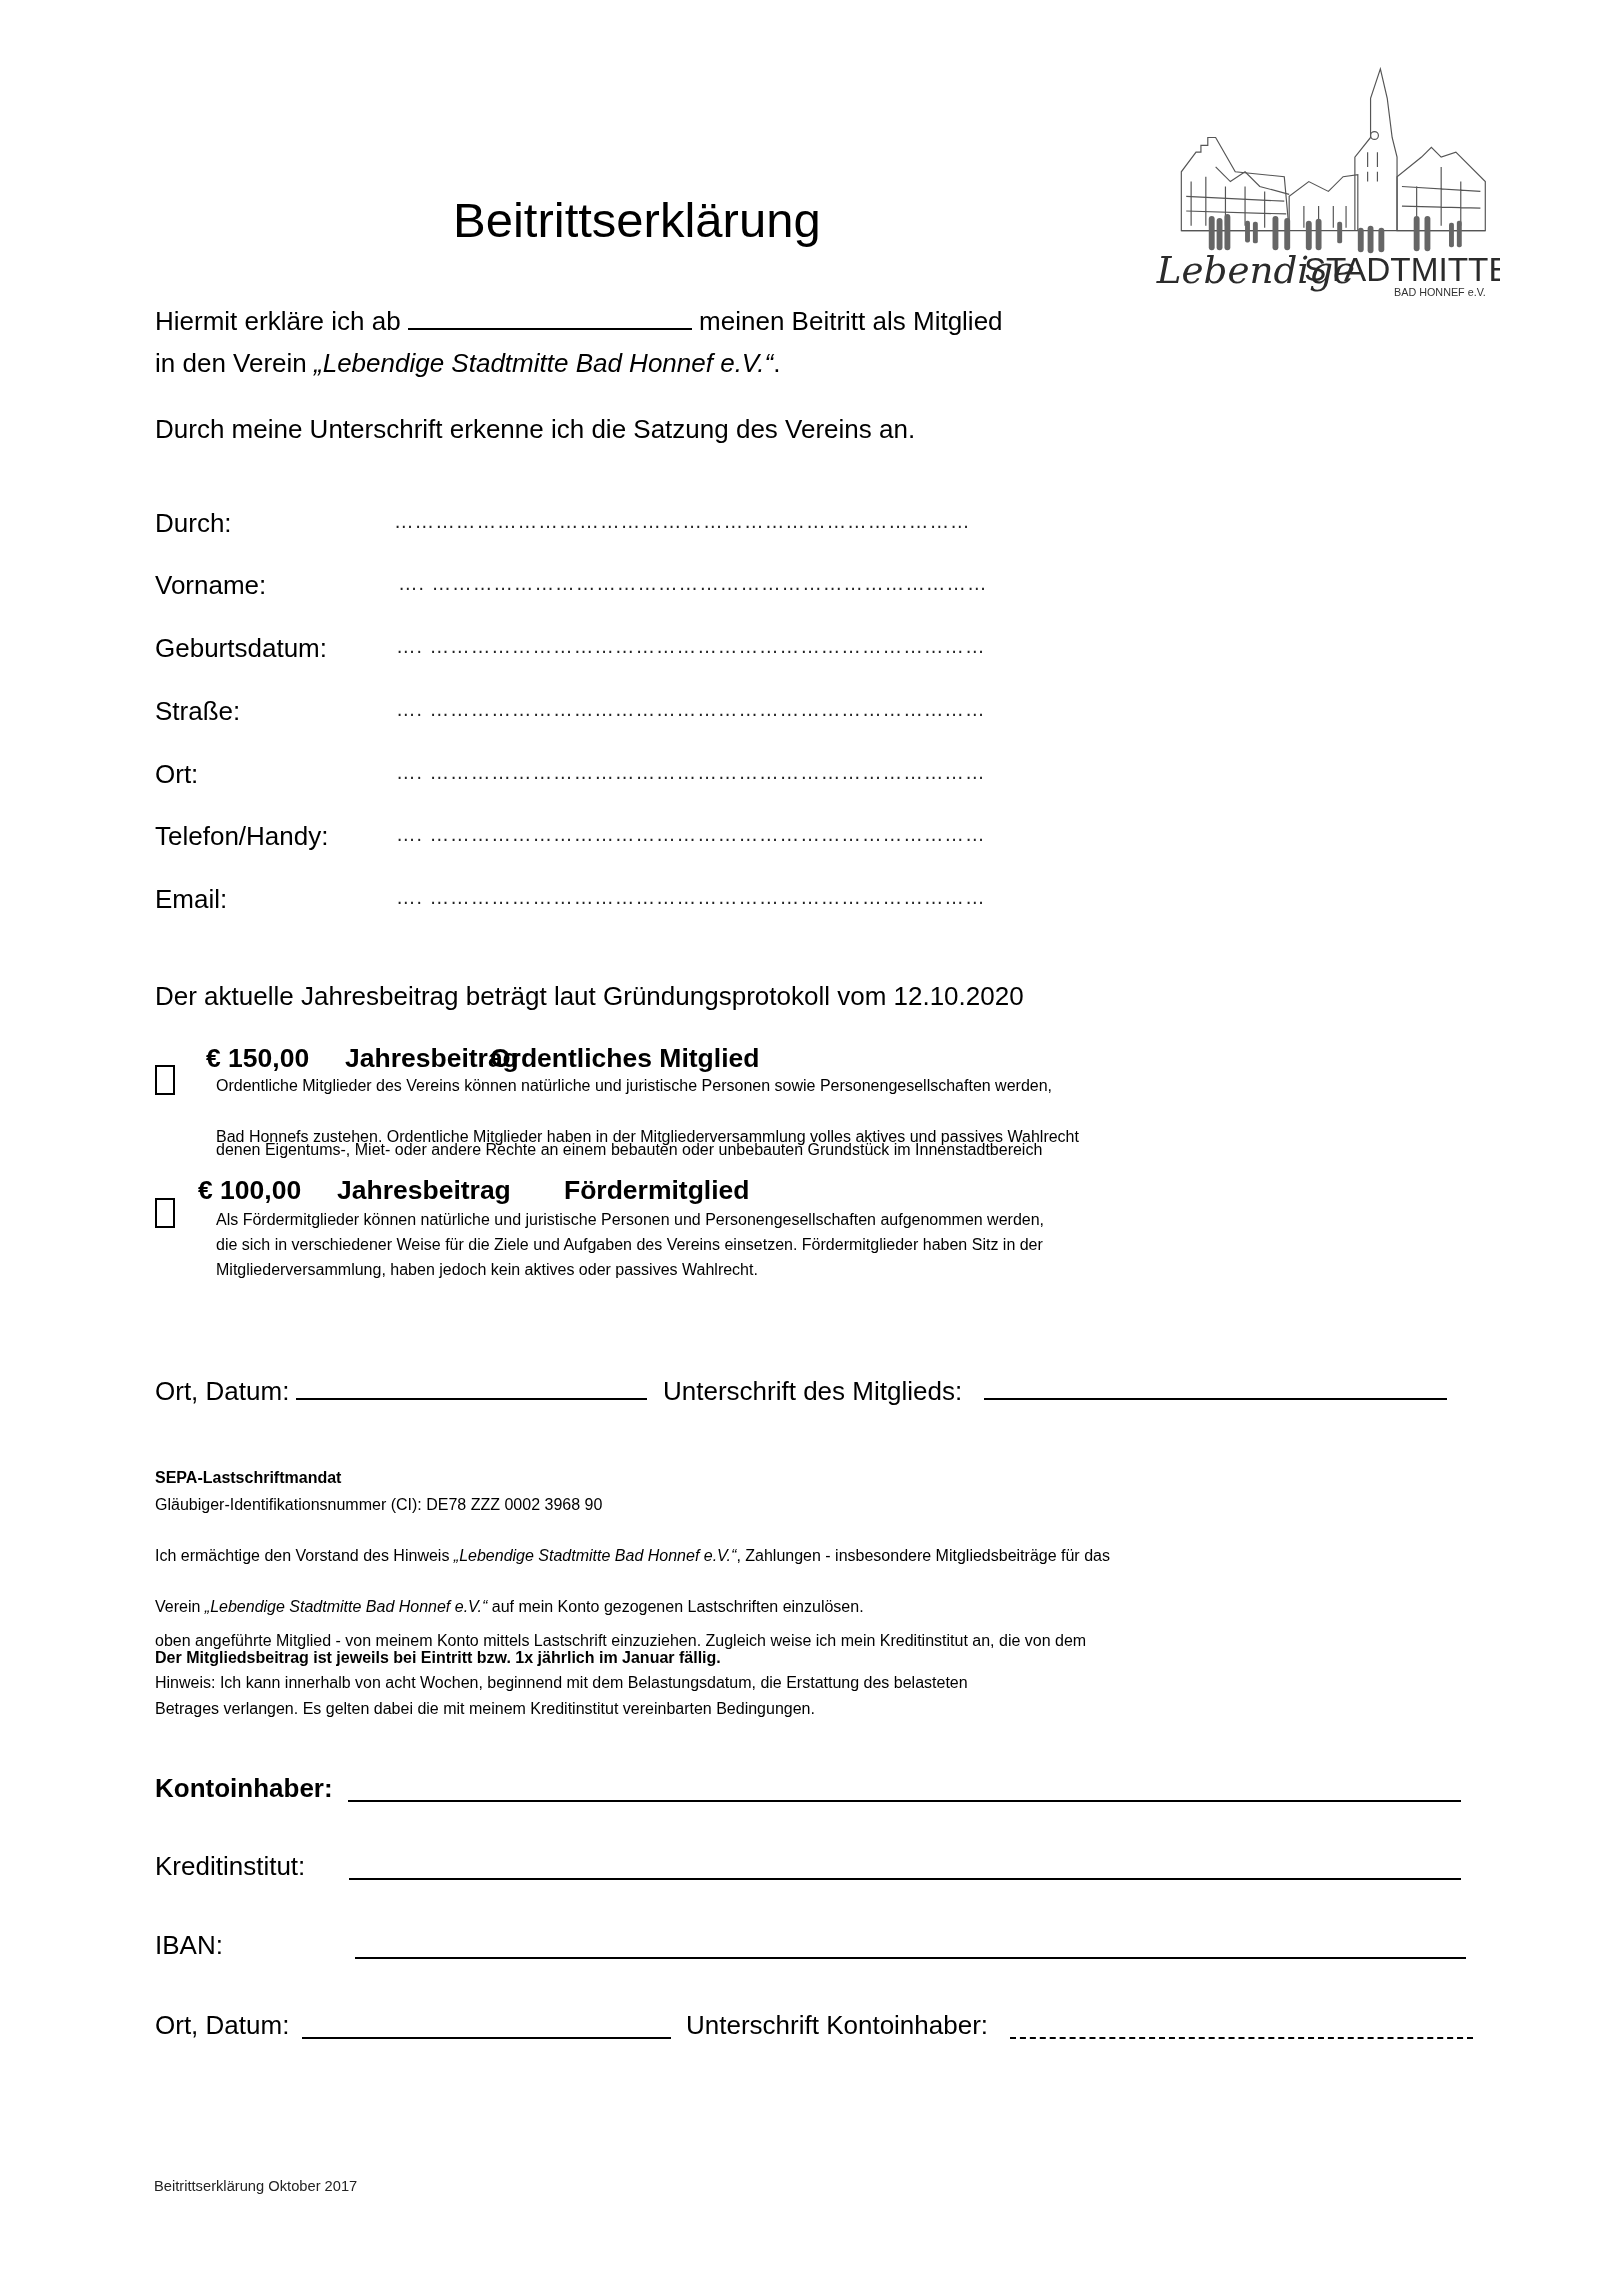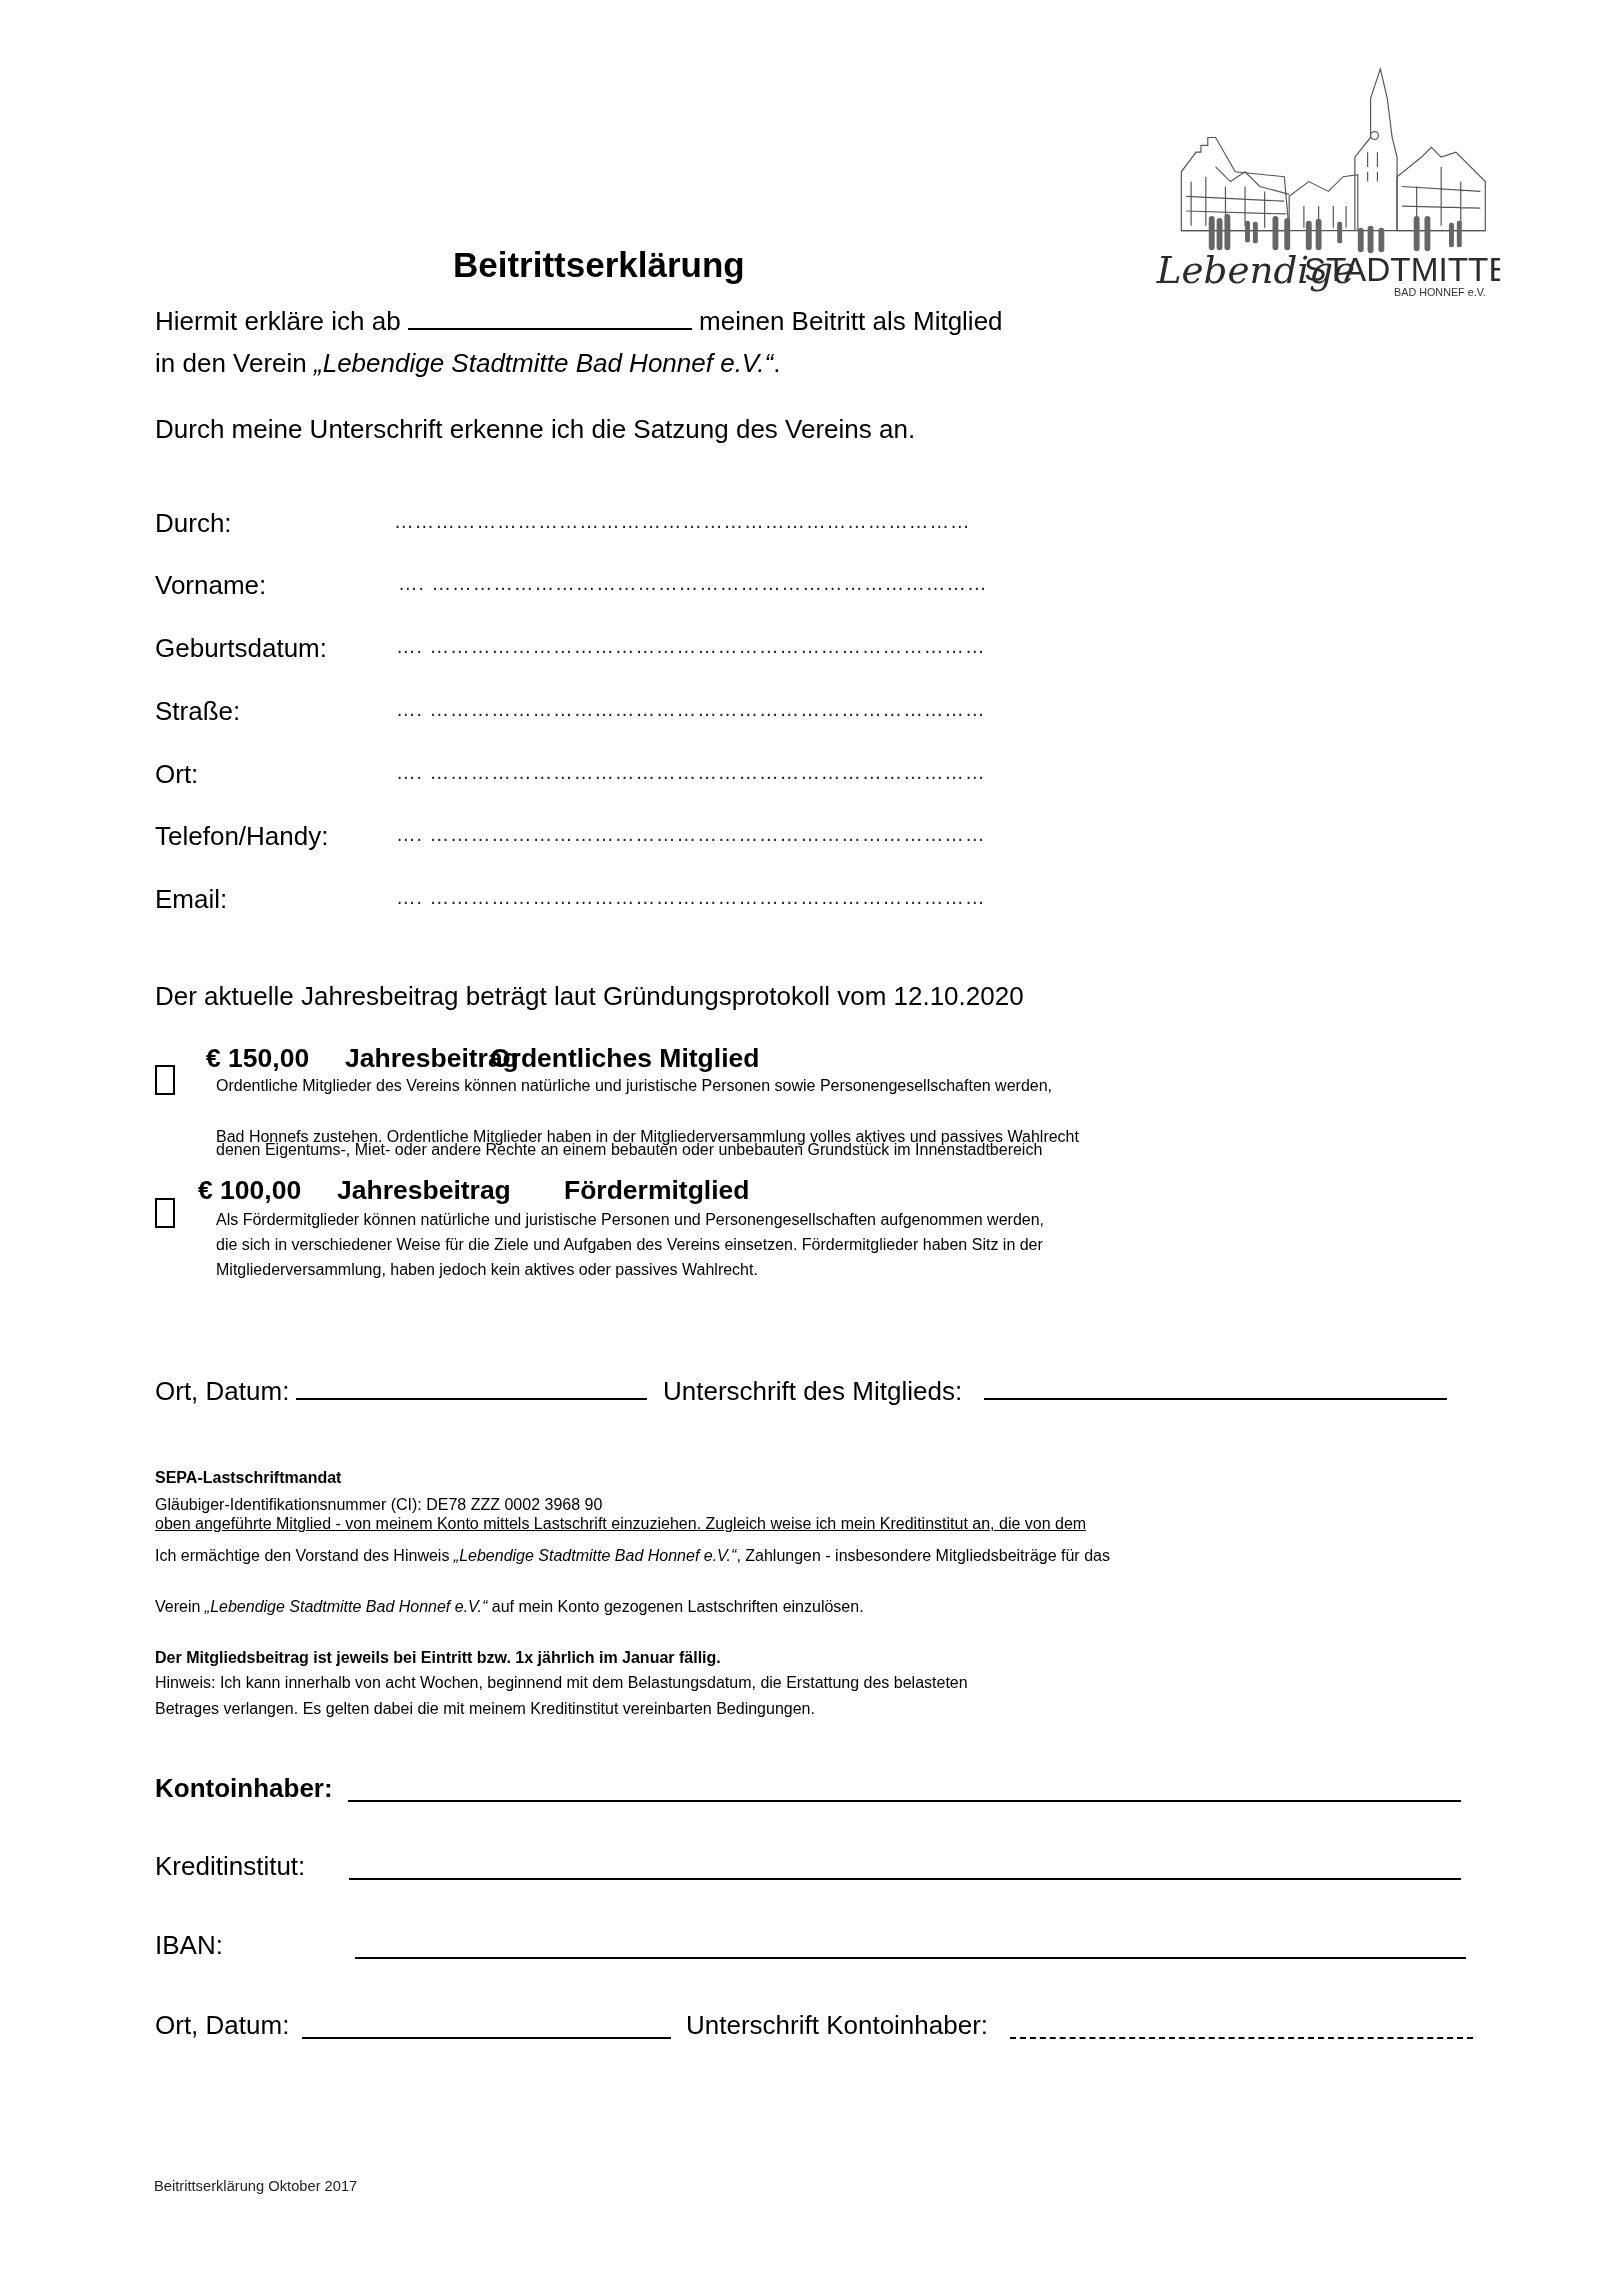--- a/index.html
+++ b/index.html
@@ -7,21 +7,21 @@
          font-family: "Liberation Sans", sans-serif; color: #000; }
   .abs { position: absolute; white-space: nowrap; }
   .t27 { font-size: 26px; line-height: 26.5px; }
   .t20 { font-size: 16px; line-height: 19.6px; }
   .bold { font-weight: bold; }
   .ital { font-style: italic; }
   .uline { display: inline-block; border-bottom: 2.9px solid #000; vertical-align: baseline; }
   .hline { position: absolute; height: 0; border-top: 2.9px solid #000; }
   .dots { position: absolute; font-size: 19.6px; letter-spacing: 1px; color: #222; white-space: nowrap; overflow: hidden; }
   .checkbox { position: absolute; width: 15.7px; height: 25.5px; border: 2.9px solid #000; background: #fff; cursor: pointer; }
-  .title { font-size: 35px; font-weight: bold; line-height: 49px; margin-top: 44px; }
+  .title { font-size: 49px; font-weight: normal; line-height: 49px; }
   .logo { position: absolute; left: 1147px; top: 59px; width: 353px; height: 255px; }
   .logo-script { font-family: "DejaVu Serif", serif; font-style: italic; font-size: 38px; fill: #2b2b2b; }
   .logo-caps { font-family: "Liberation Sans", sans-serif; font-size: 34px; fill: #2b2b2b; }
   .logo-sub { font-family: "Liberation Sans", sans-serif; font-size: 11px; fill: #333; }
   .footer { font-size: 14.7px; color: #222; }
   .fee-head { font-size: 26.5px; font-weight: bold; }
   .fee-head span { display: inline-block; }
 </style>
 </head>
 <body>
@@ -125,21 +125,21 @@
 
 <div class="abs t27" style="left:155px; top:1378px;">Ort, Datum:</div>
 <div class="hline" style="left:296px; top:1398px; width:351px;"></div>
 <div class="abs t27" style="left:663px; top:1378px;">Unterschrift des Mitglieds:</div>
 <div class="hline" style="left:984px; top:1398px; width:463px;"></div>
 
 <div class="abs t20 bold" style="left:155px; top:1468px;">SEPA-Lastschriftmandat</div>
 <div class="abs t20" style="left:155px; top:1495px;"><span>Gläubiger-Identifikationsnummer (CI):</span> <span>DE78 ZZZ 0002 3968 90</span></div>
 
 <div class="abs t20" style="left:155px; top:1546px;"><span>Ich ermächtige den Vorstand des Hinweis </span><span class="ital">„Lebendige Stadtmitte Bad Honnef e.V.“</span><span>, Zahlungen - insbesondere Mitgliedsbeiträge für das</span></div>
-<div class="abs t20" style="left:155px; top:1514px;text-decoration:underline;">oben angeführte Mitglied - von meinem Konto mittels Lastschrift einzuziehen. Zugleich weise ich mein Kreditinstitut an, die von dem</div>
+<div class="abs t20" style="left:155px; top:1631px;">oben angeführte Mitglied - von meinem Konto mittels Lastschrift einzuziehen. Zugleich weise ich mein Kreditinstitut an, die von dem</div>
 <div class="abs t20" style="left:155px; top:1597px;"><span>Verein </span><span class="ital">„Lebendige Stadtmitte Bad Honnef e.V.“</span><span> auf mein Konto gezogenen Lastschriften einzulösen.</span></div>
 
 <div class="abs t20 bold" style="left:155px; top:1648px;">Der Mitgliedsbeitrag ist jeweils bei Eintritt bzw. 1x jährlich im Januar fällig.</div>
 <div class="abs t20" style="left:155px; top:1673px;">Hinweis: Ich kann innerhalb von acht Wochen, beginnend mit dem Belastungsdatum, die Erstattung des belasteten</div>
 <div class="abs t20" style="left:155px; top:1699px;">Betrages verlangen. Es gelten dabei die mit meinem Kreditinstitut vereinbarten Bedingungen.</div>
 
 <div class="abs t27 bold" style="left:155px; top:1775px;">Kontoinhaber:</div>
 <div class="hline" style="left:348px; top:1800px; width:1113px;"></div>
 
 <div class="abs t27" style="left:155px; top:1853px;">Kreditinstitut:</div>

